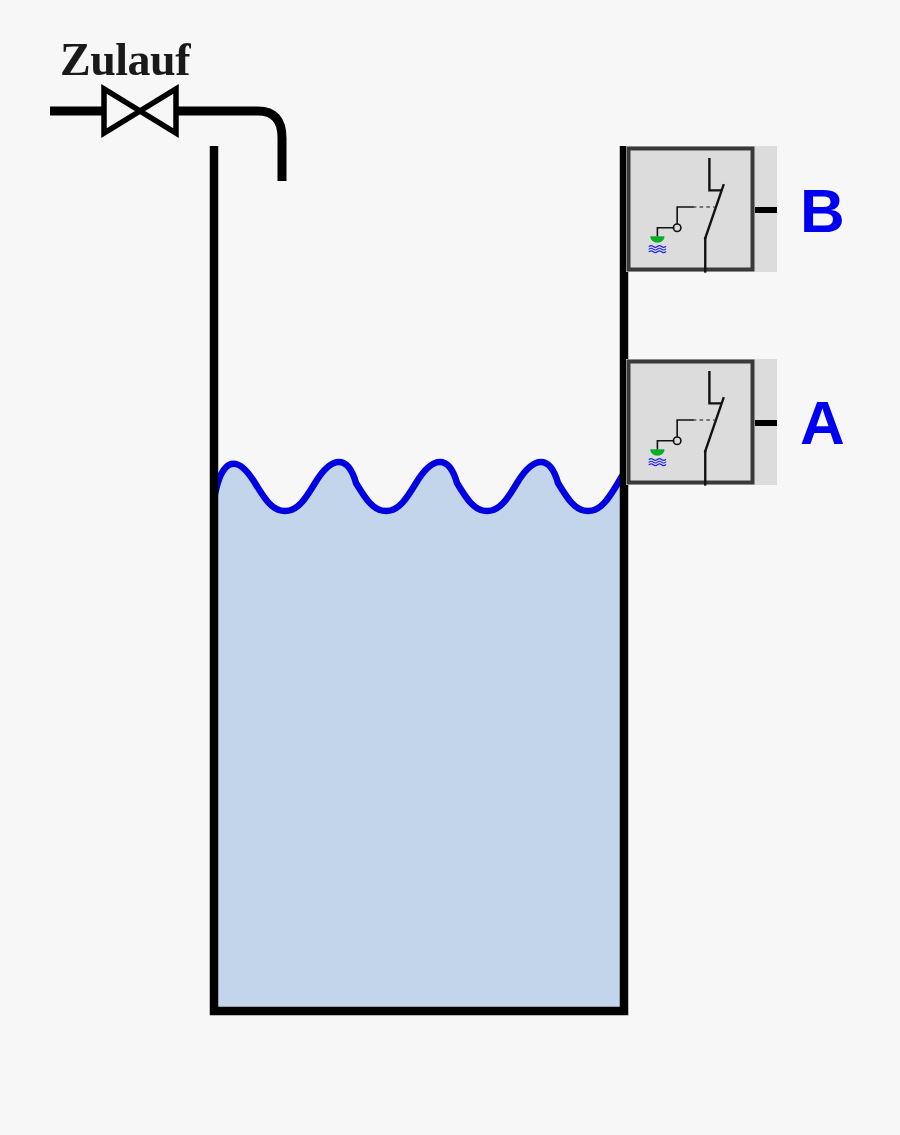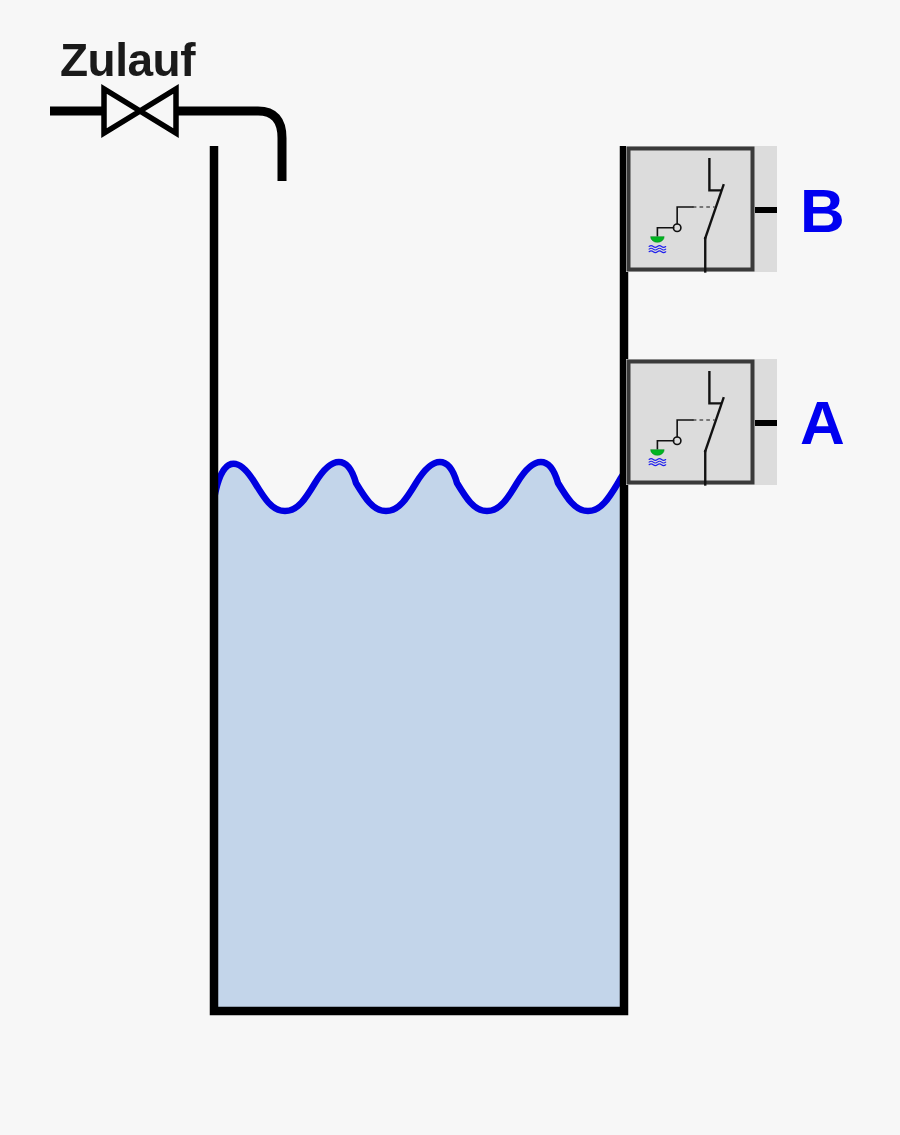--- a/index.html
+++ b/index.html
@@ -20,21 +20,21 @@
     left: 0;
     top: 0;
     width: 900px;
     height: 1135px;
     display: block;
   }
   .lbl-inlet {
     position: absolute;
     left: 60px;
     top: 33px;
-    font-family: Liberation Sans, sans-serif;
+    font-family: Liberation Serif, serif;
     font-size: 46px;
     font-weight: bold;
     color: #1a1a1a;
     letter-spacing: -0.5px;
     white-space: nowrap;
     user-select: none;
   }
   .lbl-sw {
     position: absolute;
     font-family: "Liberation Sans", sans-serif;

